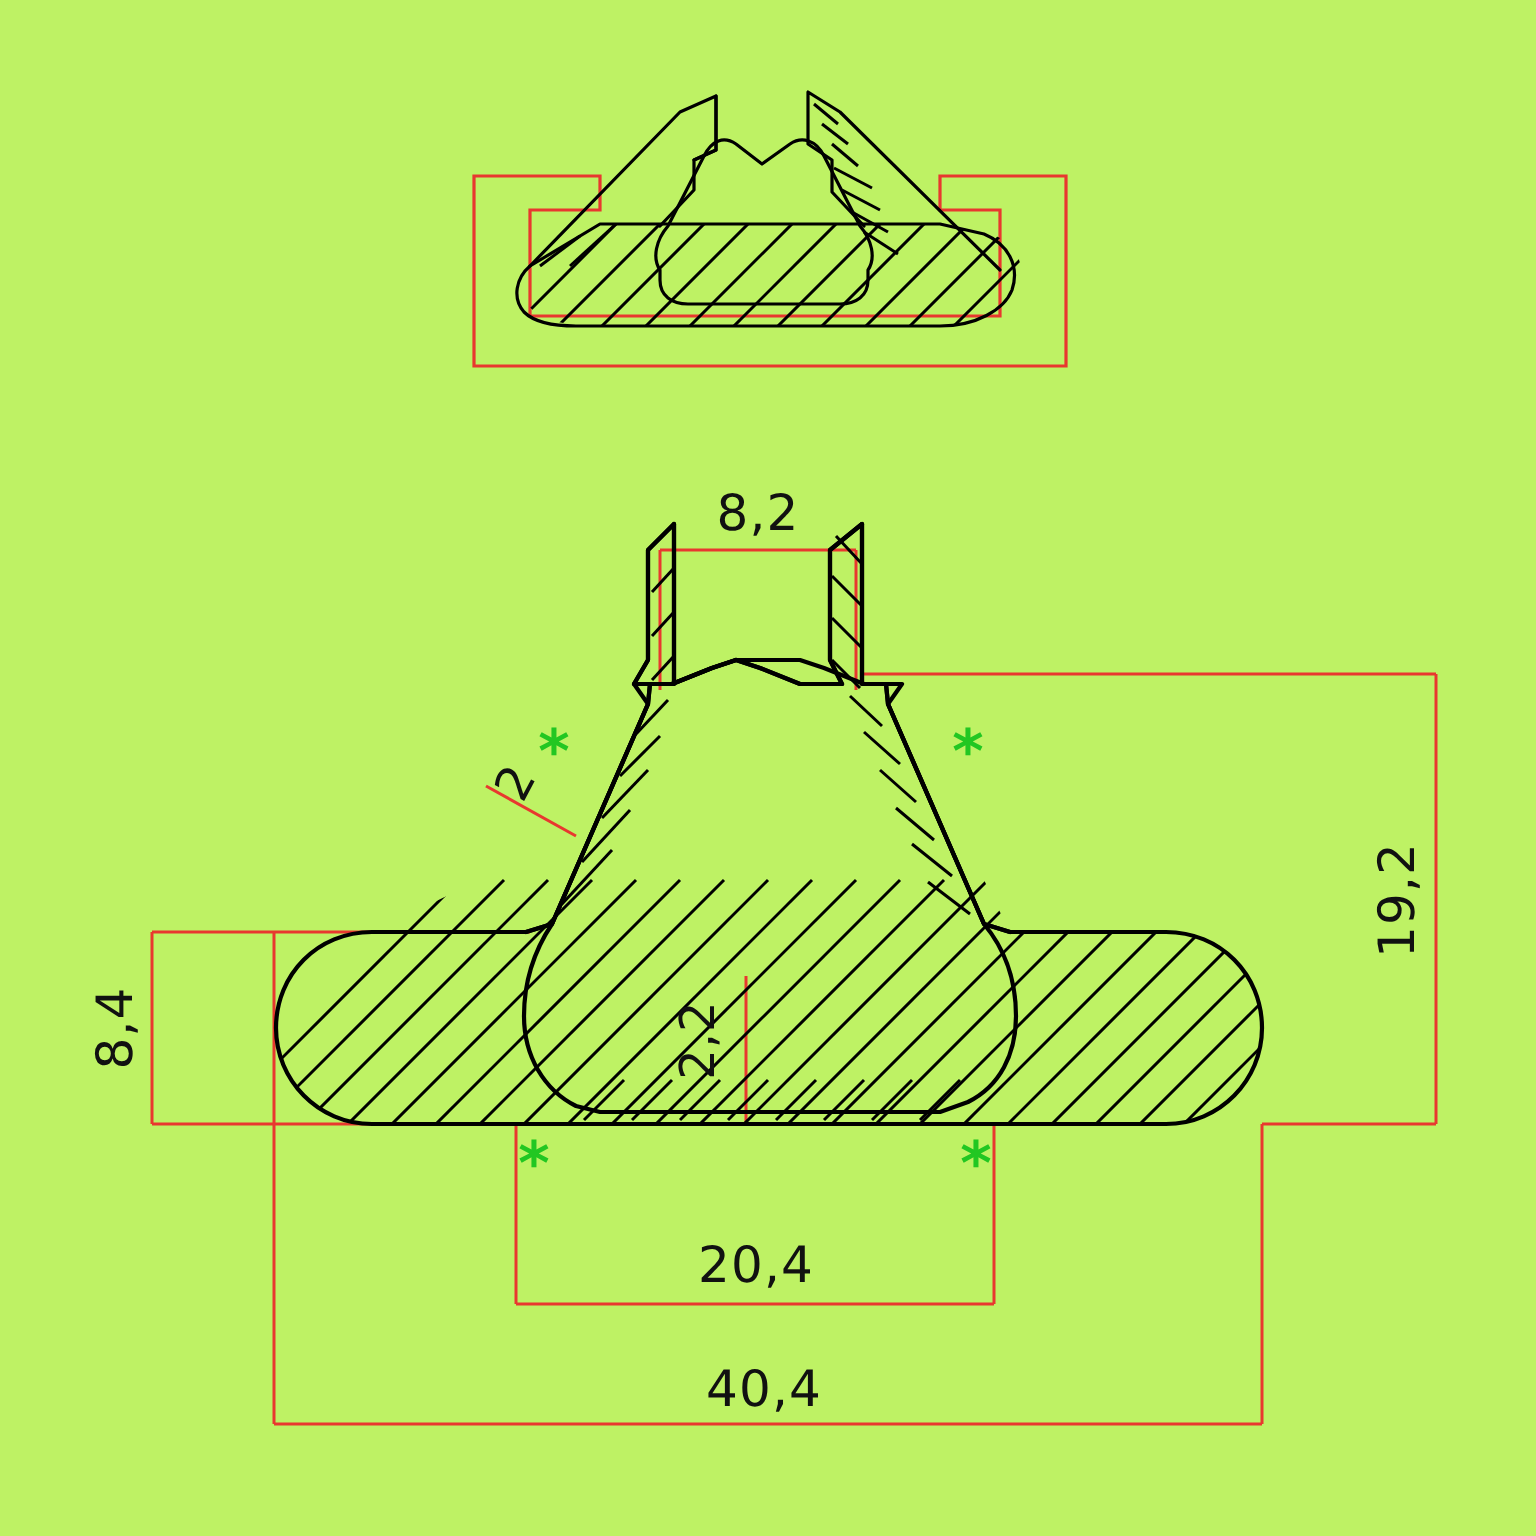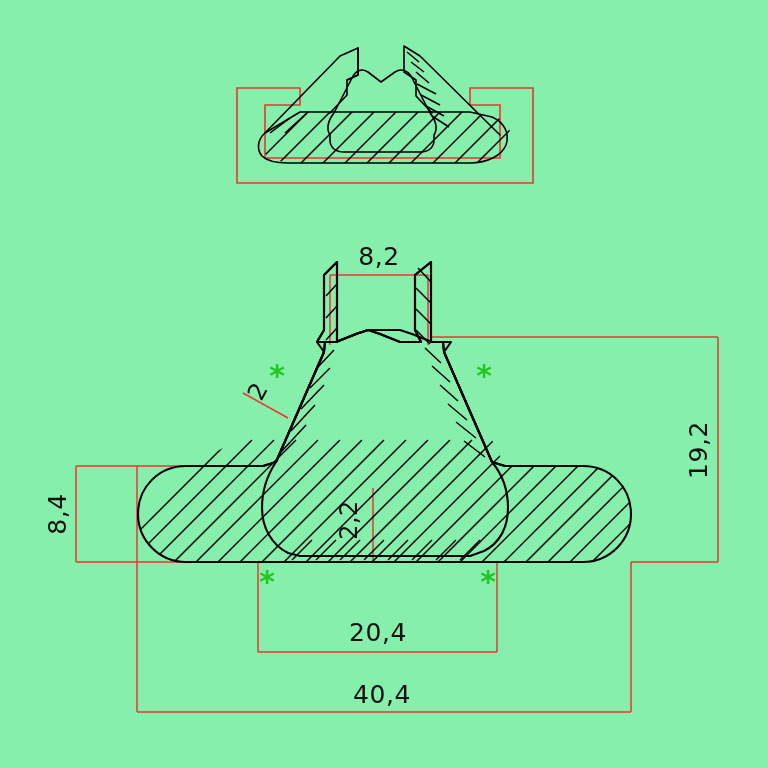--- a/index.html
+++ b/index.html
@@ -11,21 +11,21 @@
   body {
     width: 768px;
     height: 768px;
     overflow: hidden;
     font-family: "Liberation Sans", sans-serif;
   }
   #drawing-root {
     position: relative;
     width: 768px;
     height: 768px;
-    background: #86efac;
+    background: #bef264;
   }
   svg.sheet {
     display: block;
     width: 768px;
     height: 768px;
   }
   .part-outline {
     fill: none;
     stroke: #000000;
     stroke-width: 2.1;

